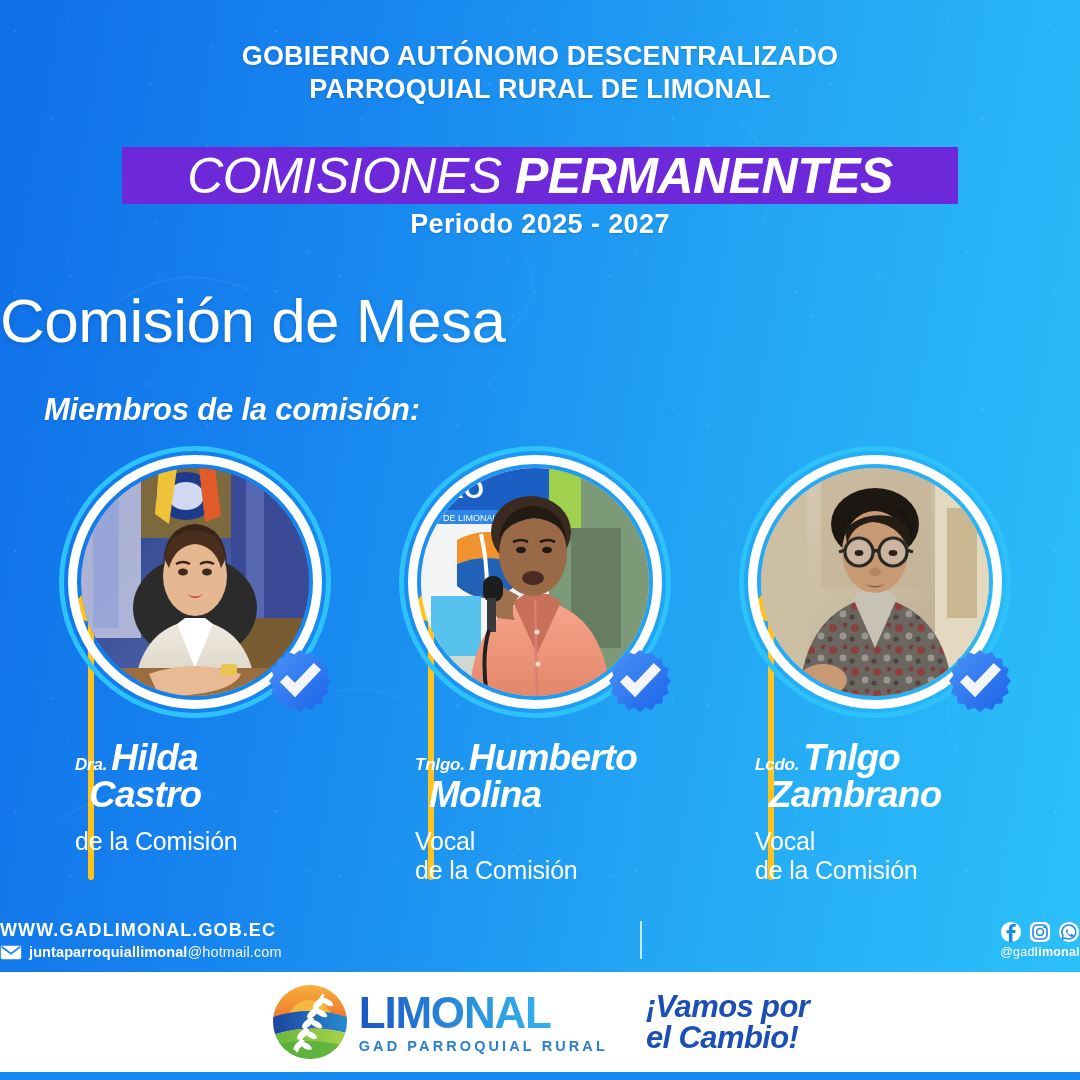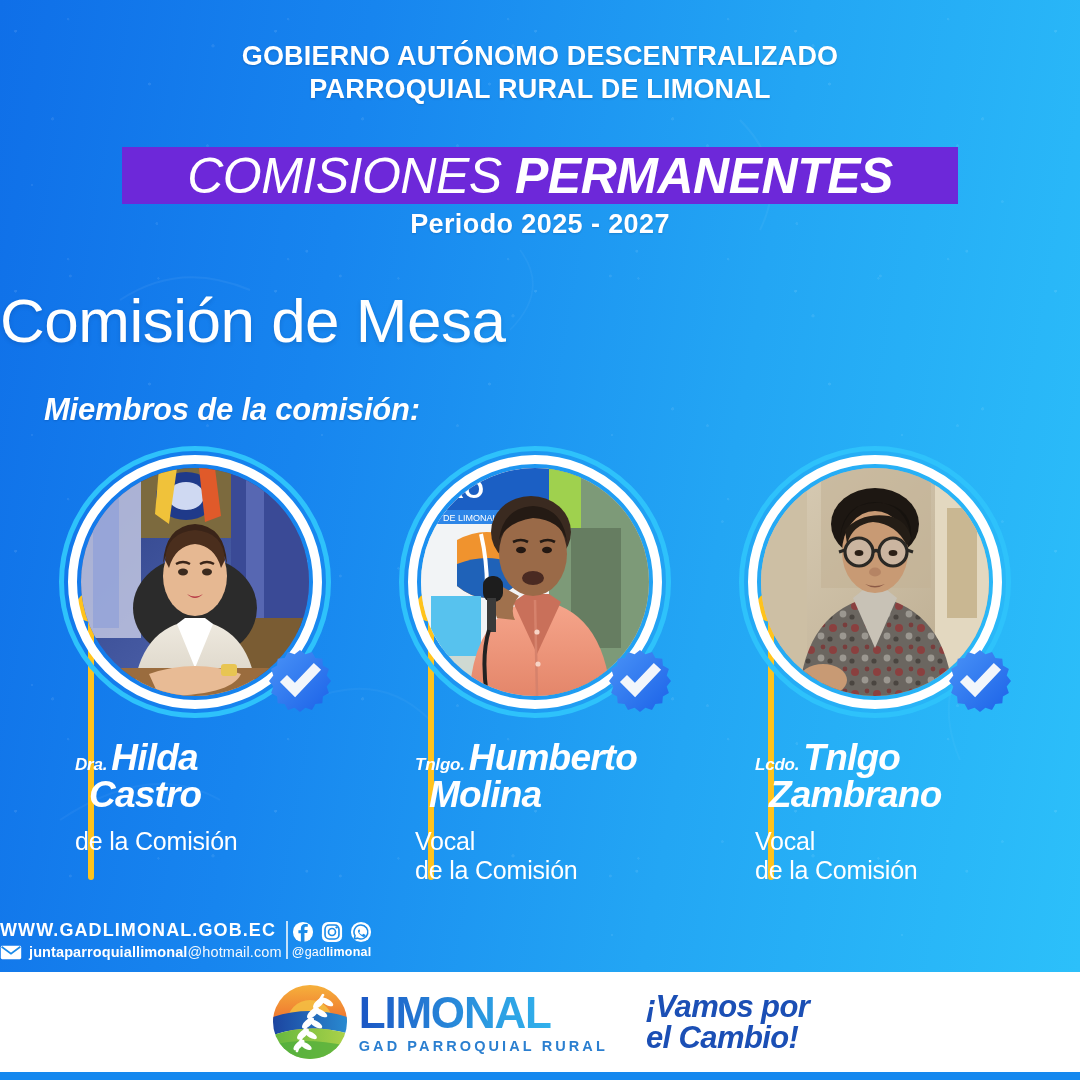--- a/index.html
+++ b/index.html
@@ -134,21 +134,21 @@
     line-height:1.02;letter-spacing:-.8px;margin-left:14px;white-space:nowrap;
   }
   .role{
     margin-top:14px;color:#ffffff;font-size:25px;font-weight:400;line-height:1.16;
     letter-spacing:-.2px;
   }
 
   
   .contact{
     position:absolute;left:0;top:916px;width:1080px;height:48px;
-    display:flex;align-items:center;justify-content:flex-start;gap:4px;color:#fff;
+    display:flex;align-items:center;justify-content:space-between;gap:4px;color:#fff;
   }
   .contact-left{display:flex;flex-direction:column;align-items:flex-start;}
   .web{font-size:18px;font-weight:bold;letter-spacing:1.1px;}
   .mailrow{display:flex;align-items:center;gap:7px;margin-top:3px;}
   .mailtxt{font-size:14.5px;letter-spacing:.1px;}
   .mailtxt b{font-weight:bold;}
   .mailtxt span{font-weight:400;opacity:.95;}
   .divider{width:2px;height:38px;background:rgba(255,255,255,.75);}
   .contact-right{display:flex;flex-direction:column;align-items:center;gap:2px;}
   .socials{display:flex;gap:7px;align-items:center;}

